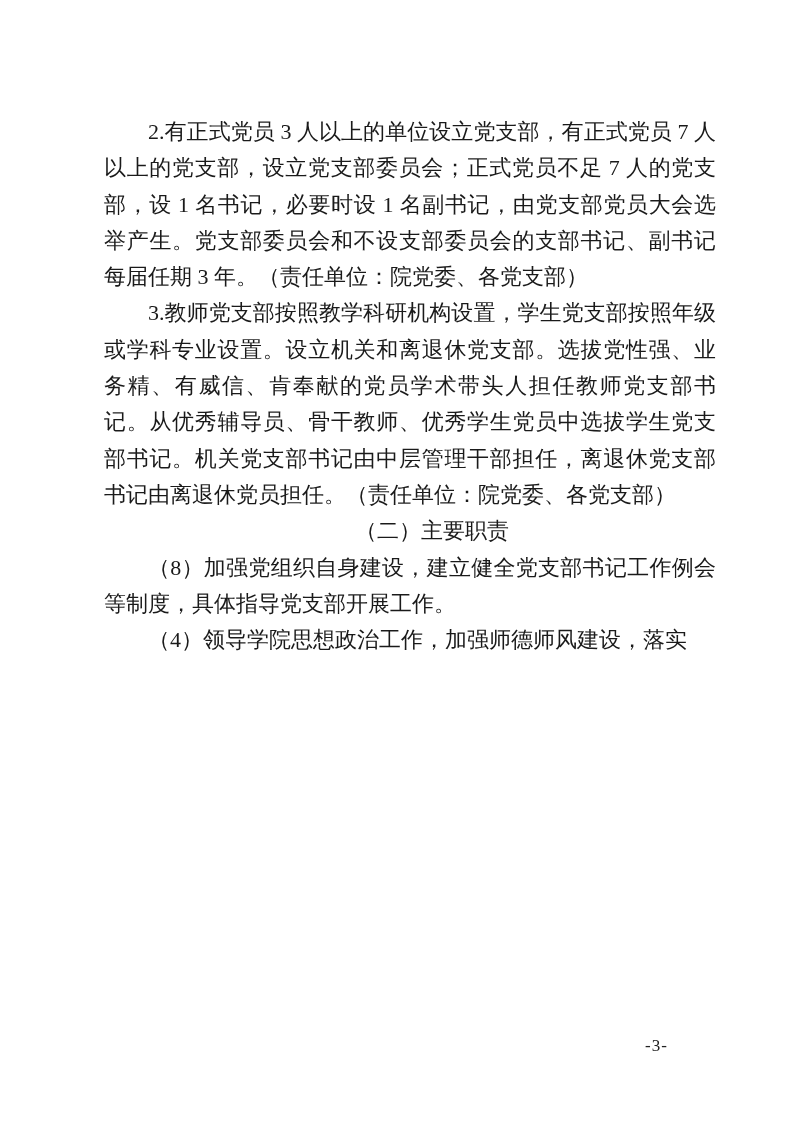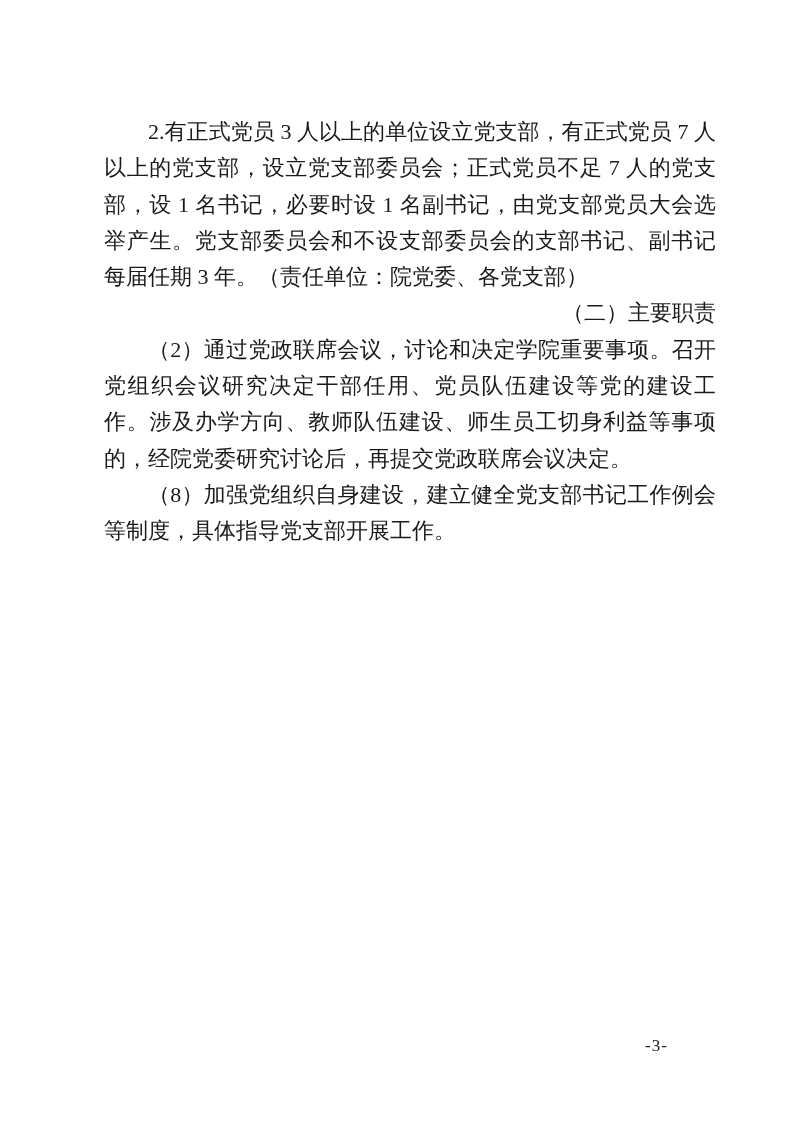--- a/index.html
+++ b/index.html
@@ -26,35 +26,36 @@
     text-align: justify;
     text-justify: inter-ideograph;
   }
   .para {
     margin: 0;
     padding: 0;
     text-indent: 2em;
     word-break: break-all;
   }
   .heading {
-    text-align: right;
+    text-align: center;
   }
   .page-number {
     position: absolute;
     top: 1036px;
     left: 645px;
     font-size: 17px;
     letter-spacing: 1px;
     color: #222;
   }
 </style>
 </head>
 <body>
 
 <div class="page">
   <div class="content">
     <p class="para">2.有正式党员 3 人以上的单位设立党支部，有正式党员 7 人以上的党支部，设立党支部委员会；正式党员不足 7 人的党支部，设 1 名书记，必要时设 1 名副书记，由党支部党员大会选举产生。党支部委员会和不设支部委员会的支部书记、副书记每届任期 3 年。（责任单位：院党委、各党支部）</p>
+    <p class="para">3.教师党支部按照教学科研机构设置，学生党支部按照年级或学科专业设置。设立机关和离退休党支部。选拔党性强、业务精、有威信、肯奉献的党员学术带头人担任教师党支部书记。从优秀辅导员、骨干教师、优秀学生党员中选拔学生党支部书记。机关党支部书记由中层管理干部担任，离退休党支部书记由离退休党员担任。（责任单位：院党委、各党支部）</p>
     <p class="para heading">（二）主要职责</p>
-    <p class="para">（2）通过党政联席会议，讨论和决定学院重要事项。召开党组织会议研究决定干部任用、党员队伍建设等党的建设工作。涉及办学方向、教师队伍建设、师生员工切身利益等事项的，经院党委研究讨论后，再提交党政联席会议决定。</p>
     <p class="para">（8）加强党组织自身建设，建立健全党支部书记工作例会等制度，具体指导党支部开展工作。</p>
+    <p class="para">（4）领导学院思想政治工作，加强师德师风建设，落实</p>
   </div>
   <div class="page-number">-3-</div>
 </div>
 
 </body></html>

